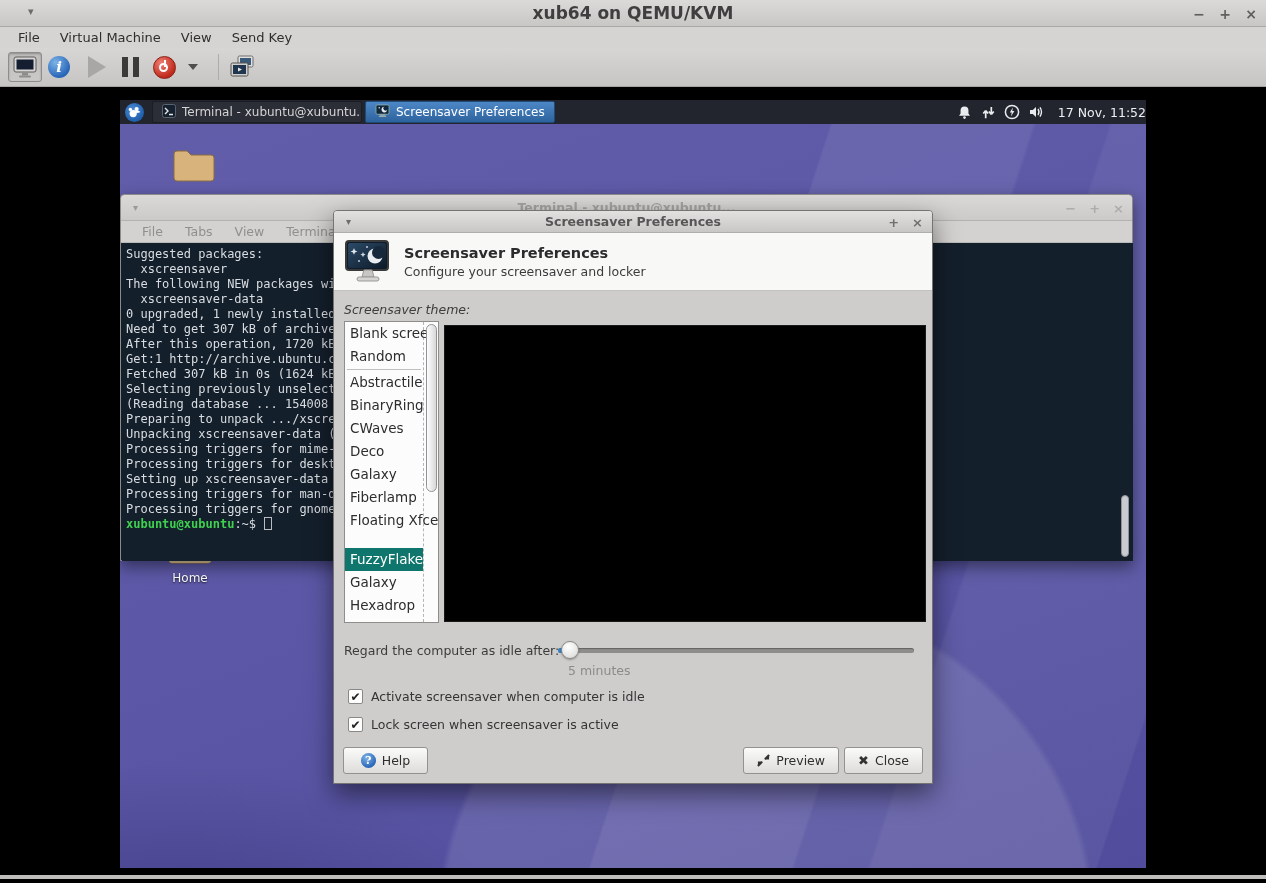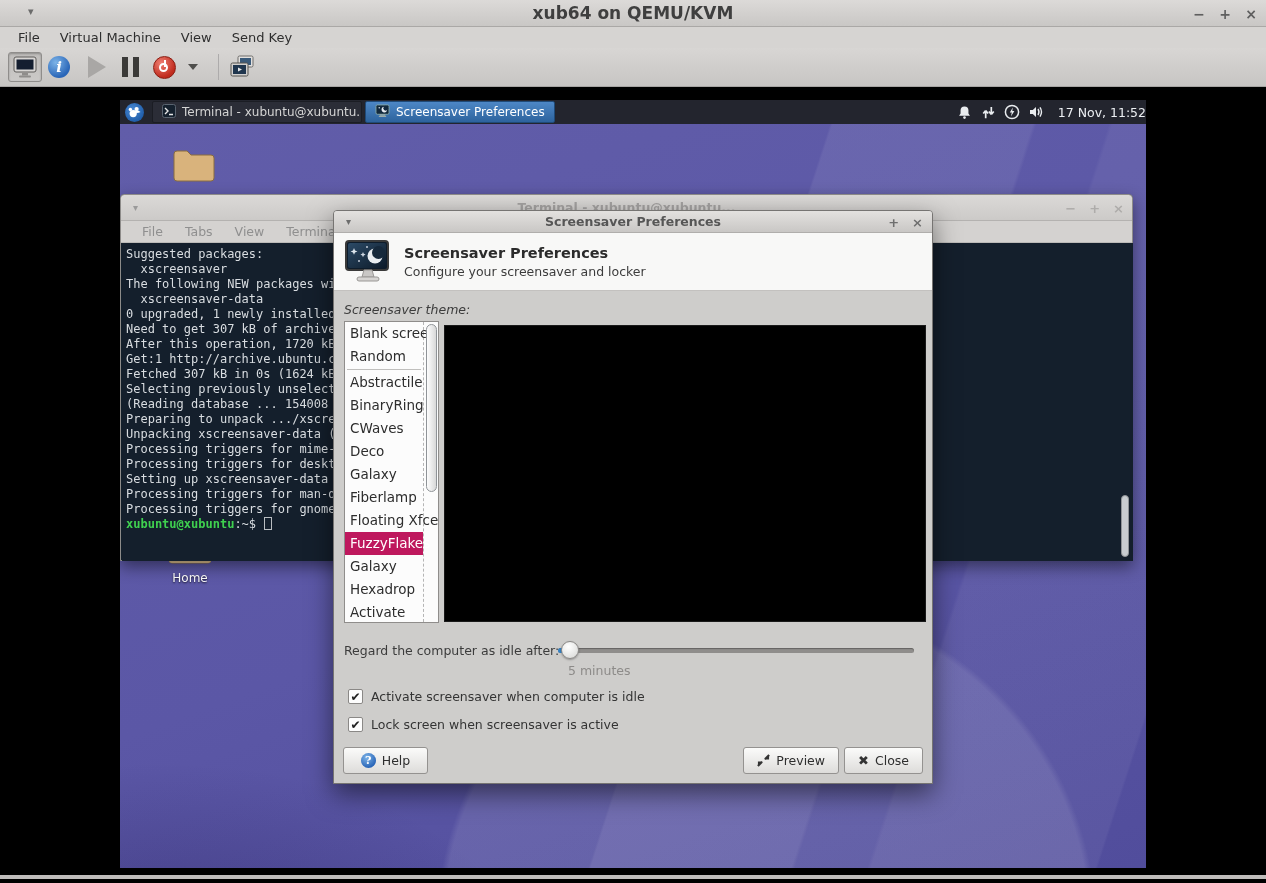--- a/index.html
+++ b/index.html
@@ -117,21 +117,21 @@
     border-bottom:1px solid #c3c1bf; display:flex; align-items:center; padding-left:10px; gap:12px; }
   .hdr-text .t1 { font-size:14.5px; font-weight:bold; color:#2b2b2b; }
   .hdr-text .t2 { font-size:12.5px; color:#3c3c3c; margin-top:3px; }
   .theme-label { position:absolute; left:10px; top:91px; font-size:12.5px; color:#3c3c3c;font-style:italic; }
   .theme-listwrap { position:absolute; left:10px; top:110px; width:95px; height:302px;
     background:#fcfcfc; border:1px solid #8f8d8b; overflow:hidden; }
   .theme-items { position:absolute; left:0; top:0; width:79px; height:100%;
     border-right:1px dashed #b5b5b5; }
   .theme-item { height:23px; line-height:23px; padding-left:5px; font-size:13.5px; color:#2d2d2d;
     white-space:nowrap; }
-  .theme-item.selected { background:#be185d; color:#fff; }
+  .theme-item.selected { background:#0f766e; color:#fff;margin-top:16px; }
   .theme-sep { height:1px; background:#c0bfbd; margin:1px 2px; }
   .list-scroll { position:absolute; right:1px; top:2px; width:11px; height:168px;
     border:1px solid #8f9397; border-radius:6px; background:linear-gradient(90deg,#fdfdfd,#d8d8d8); }
   .preview { position:absolute; left:110px; top:114px; width:482px; height:297px; background:#000;
     border:1px solid #1a1a1a; }
 
   .idle-label { position:absolute; left:10px; top:432px; font-size:12.5px; color:#3c3c3c; }
   .slider { position:absolute; left:224px; top:437px; width:356px; height:5px;
     background:#8f8d8b; border-radius:3px; box-shadow:inset 0 1px 1px rgba(0,0,0,.3); }
   .slider .fill { position:absolute; left:0; top:0; width:12px; height:5px; background:#3584c8; border-radius:3px 0 0 3px; }

